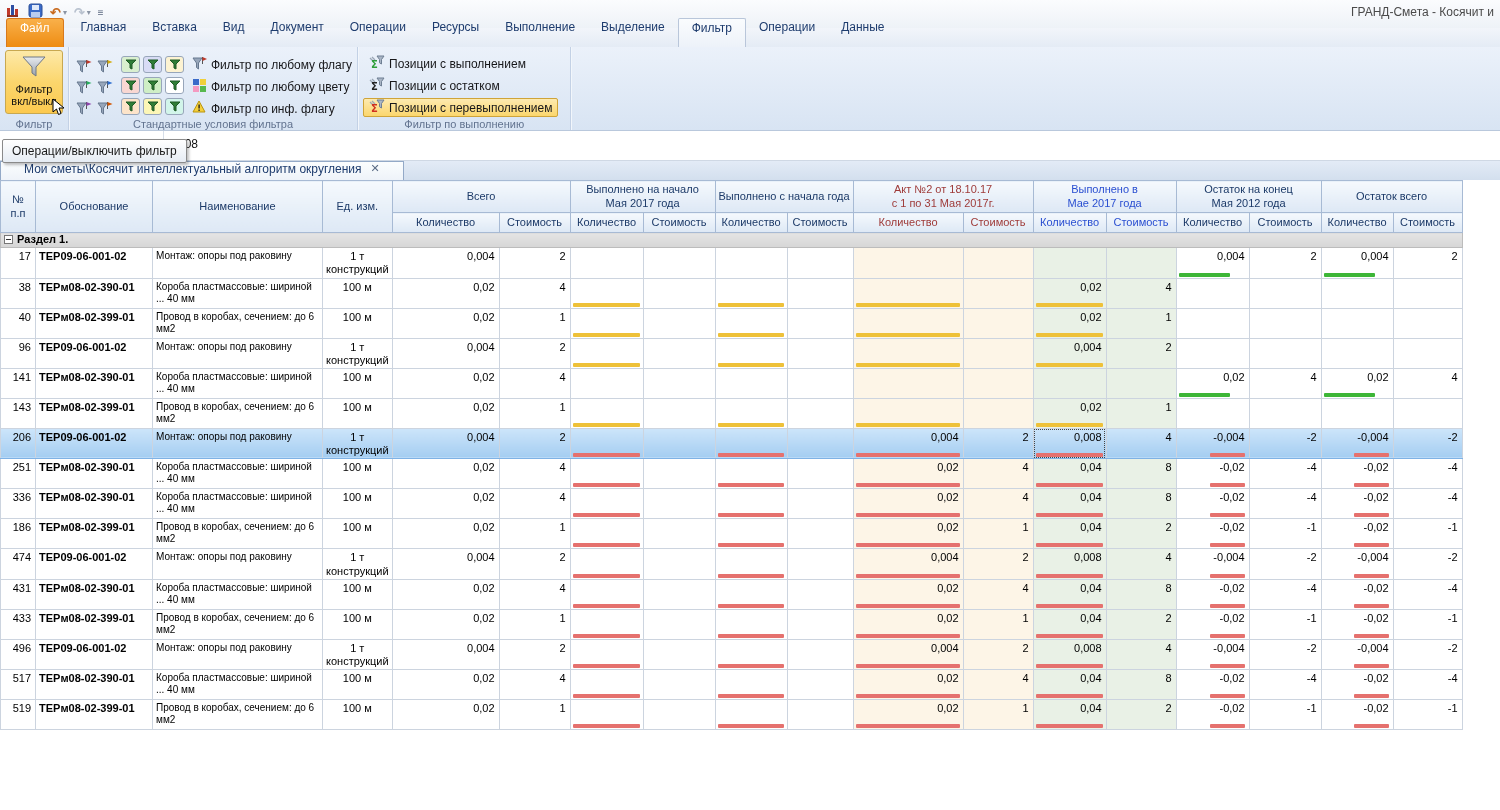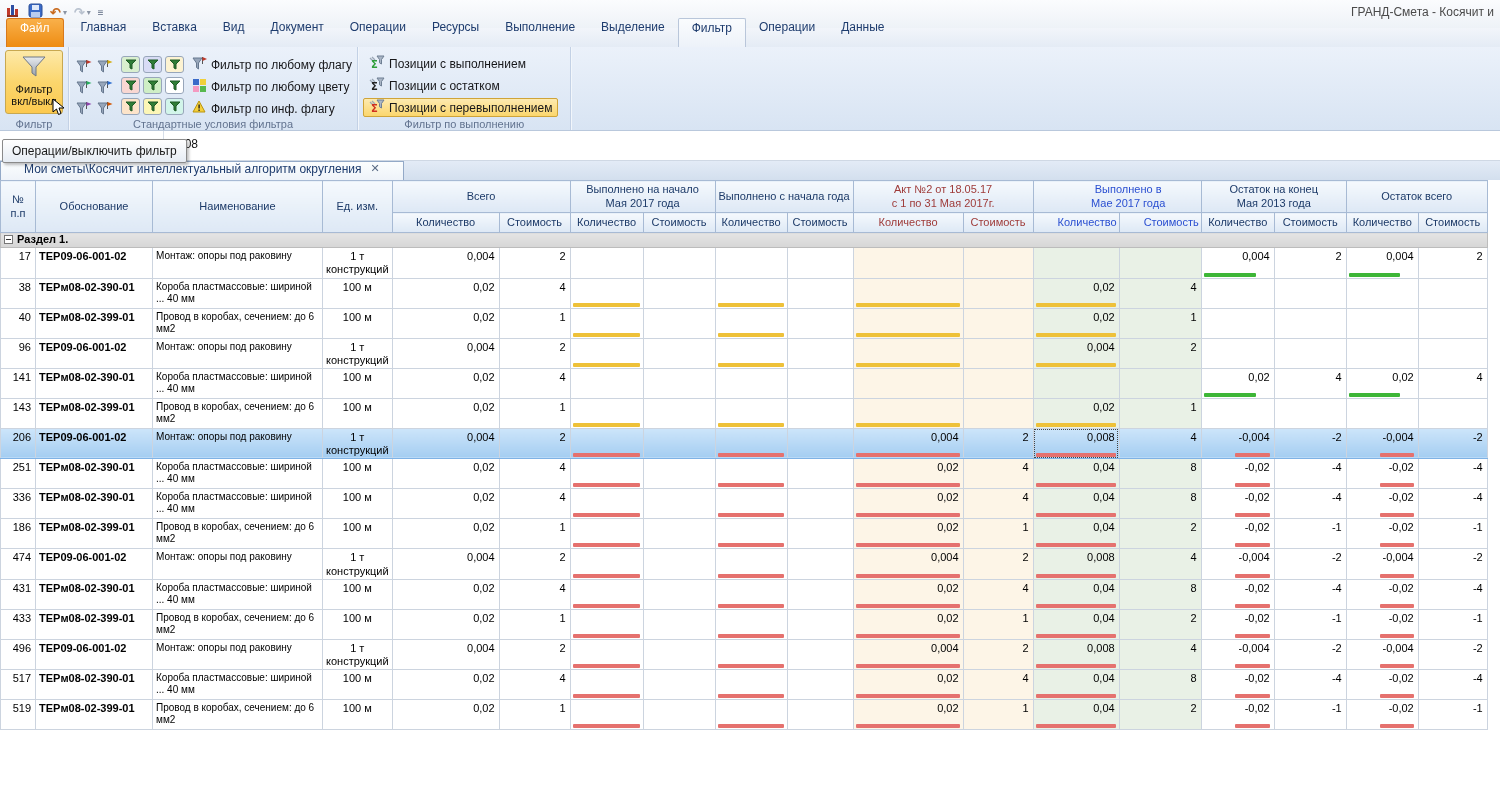--- a/index.html
+++ b/index.html
@@ -69,21 +69,21 @@
     font-size:12px; color:#1a1a1a; white-space:nowrap; }
   .cursor { position:absolute; left:52px; top:98px; z-index:60; }
 
   
   .gridwrap { position:absolute; top:180px; left:0; }
   table.grid { border-collapse:collapse; table-layout:fixed; background:#fff; }
   .grid th { background:linear-gradient(#f5f9fd,#dde8f5); border:1px solid #a7bad4;
     font-weight:normal; font-size:11px; color:#1c3a68; text-align:center; vertical-align:middle;
     padding:1px 2px; white-space:pre-line; line-height:1.25; }
   .grid th.red  { color:#9e3a38; }
-  .grid th.blue { color:#2a4fd1;padding-left:24px; }
+  .grid th.blue { color:#2a4fd1; }
   .grid td { border:1px solid #ccd4df; font-size:11px; color:#000; vertical-align:top;
     padding:2px 3px 1px; position:relative; line-height:1.2; }
   .grid tr.data { height:30px; }
   .grid td.numc  { text-align:right; padding-right:4px; }
   .grid td.codec { font-weight:bold; }
   .grid td.namec { font-size:10px; line-height:1.2; }
   .grid td.unitc { text-align:center; }
   .grid td.val   { text-align:right; padding-right:4px; }
   .grid td.cream   { background:#fdf5e7; }
   .grid td.greenbg { background:#e9f1e6; }
@@ -366,26 +366,26 @@
           <tr style="height: 32px;">
             <th rowspan="2">№
 п.п</th>
             <th rowspan="2">Обоснование</th>
             <th rowspan="2">Наименование</th>
             <th rowspan="2">Ед. изм.</th>
             <th colspan="2" class="">Всего</th>
             <th colspan="2" class="">Выполнено на начало
 Мая 2017 года</th>
             <th colspan="2" class="">Выполнено с начала года</th>
-            <th colspan="2" class="red">Акт №2 от 18.05.17
+            <th colspan="2" class="red">Акт №2 от 18.10.17
 с 1 по 31 Мая 2017г.</th>
             <th colspan="2" class="blue">Выполнено в
 Мае 2017 года</th>
             <th colspan="2" class="">Остаток на конец
-Мая 2013 года</th>
+Мая 2012 года</th>
             <th colspan="2" class="">Остаток всего</th>
           </tr>
           <tr style="height: 20px;">
             <th class="">Количество</th>
             <th class="">Стоимость</th>
             <th class="">Количество</th>
             <th class="">Стоимость</th>
             <th class="">Количество</th>
             <th class="">Стоимость</th>
             <th class="red">Количество</th>

